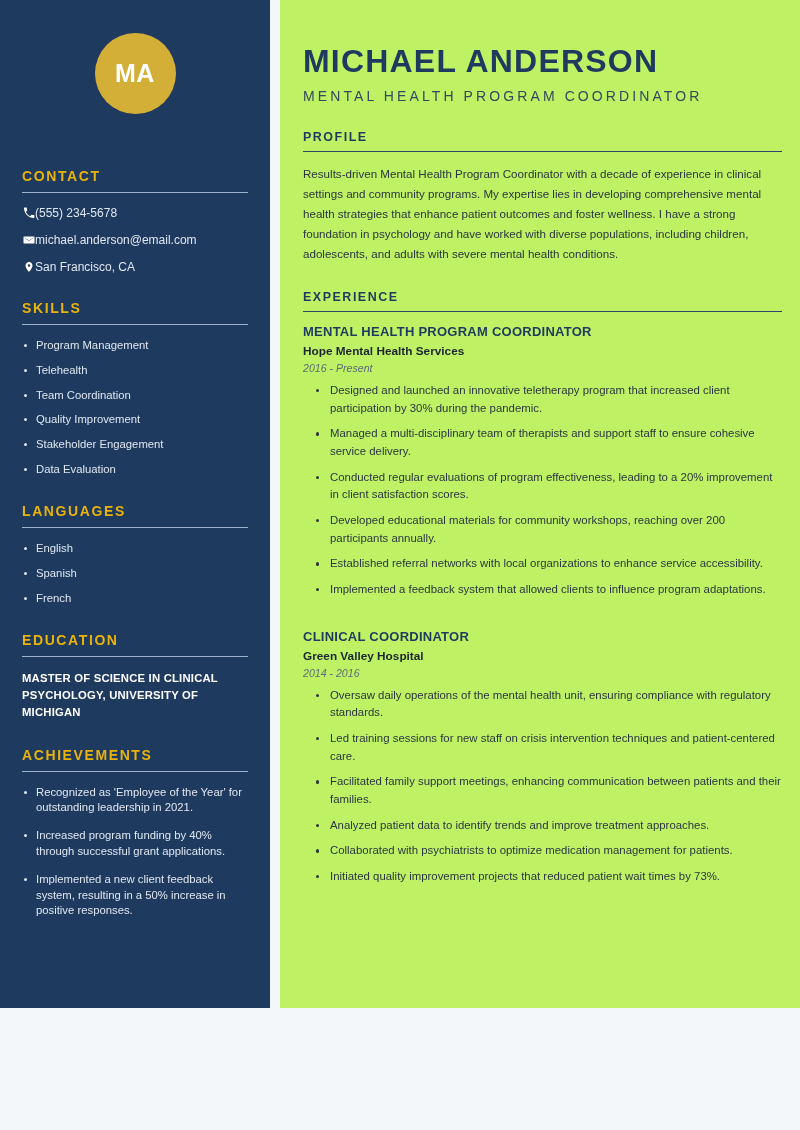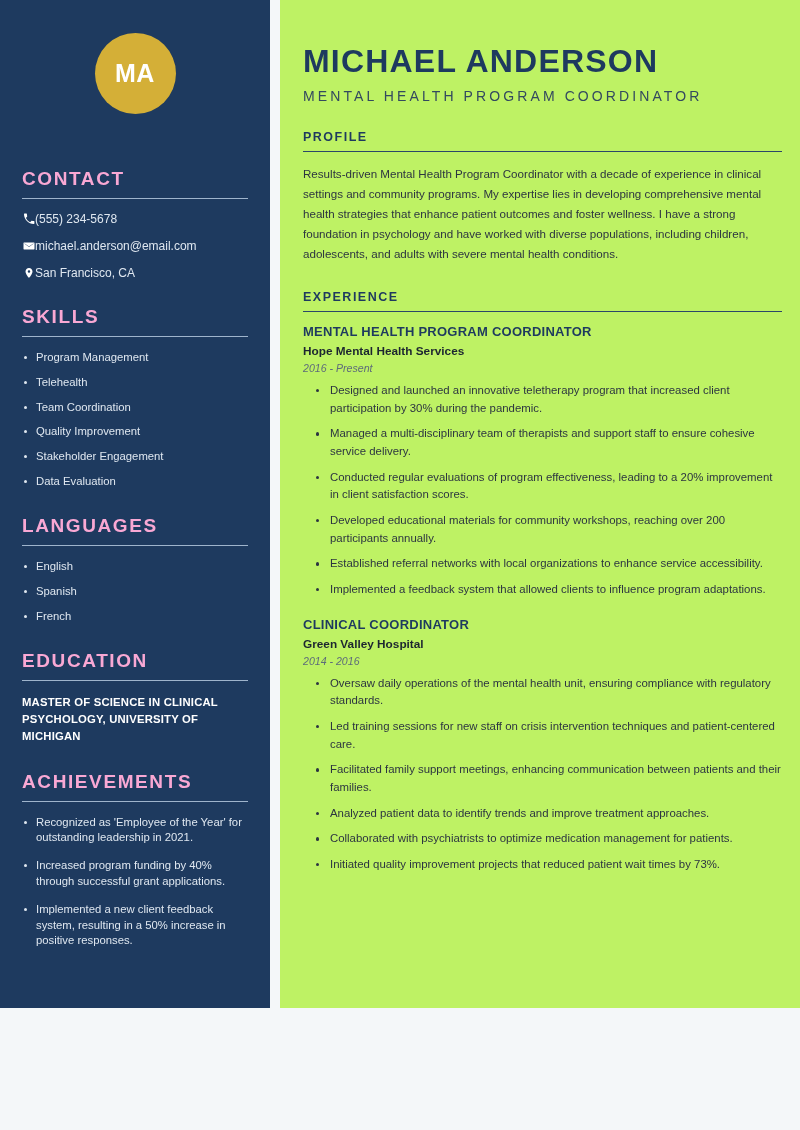--- a/index.html
+++ b/index.html
@@ -44,24 +44,24 @@
     color: #ffffff;
     font-size: 25px;
     font-weight: bold;
     letter-spacing: 0.5px;
   }
 
   .side-section { margin-top: 26px; }
   .side-section.first { margin-top: 54px; }
 
   .side-title {
-    font-size: 19px;
+    font-size: 14px;
     font-weight: bold;
     letter-spacing: 1.6px;
-    color: #f9a8d4;
+    color: #eab308;
     padding-bottom: 8px;
   }
   .side-rule {
     height: 1px;
     background: #9fb4cc;
     margin-bottom: 13px;
   }
 
   .contact-row {
     display: flex;
@@ -148,21 +148,21 @@
     margin-bottom: 12px;
   }
 
   .profile-text {
     font-size: 11.6px;
     line-height: 1.72;
     color: #2c3540;
   }
 
   .job { margin-bottom: 4px; }
-  .job + .job { margin-top: 18px; }
+  .job + .job { margin-top: 30px; }
 
   .job-title {
     font-size: 13px;
     font-weight: bold;
     color: #1e3a5f;
     letter-spacing: 0.25px;
     margin-bottom: 5px;
   }
   .job-company {
     font-size: 11.8px;

